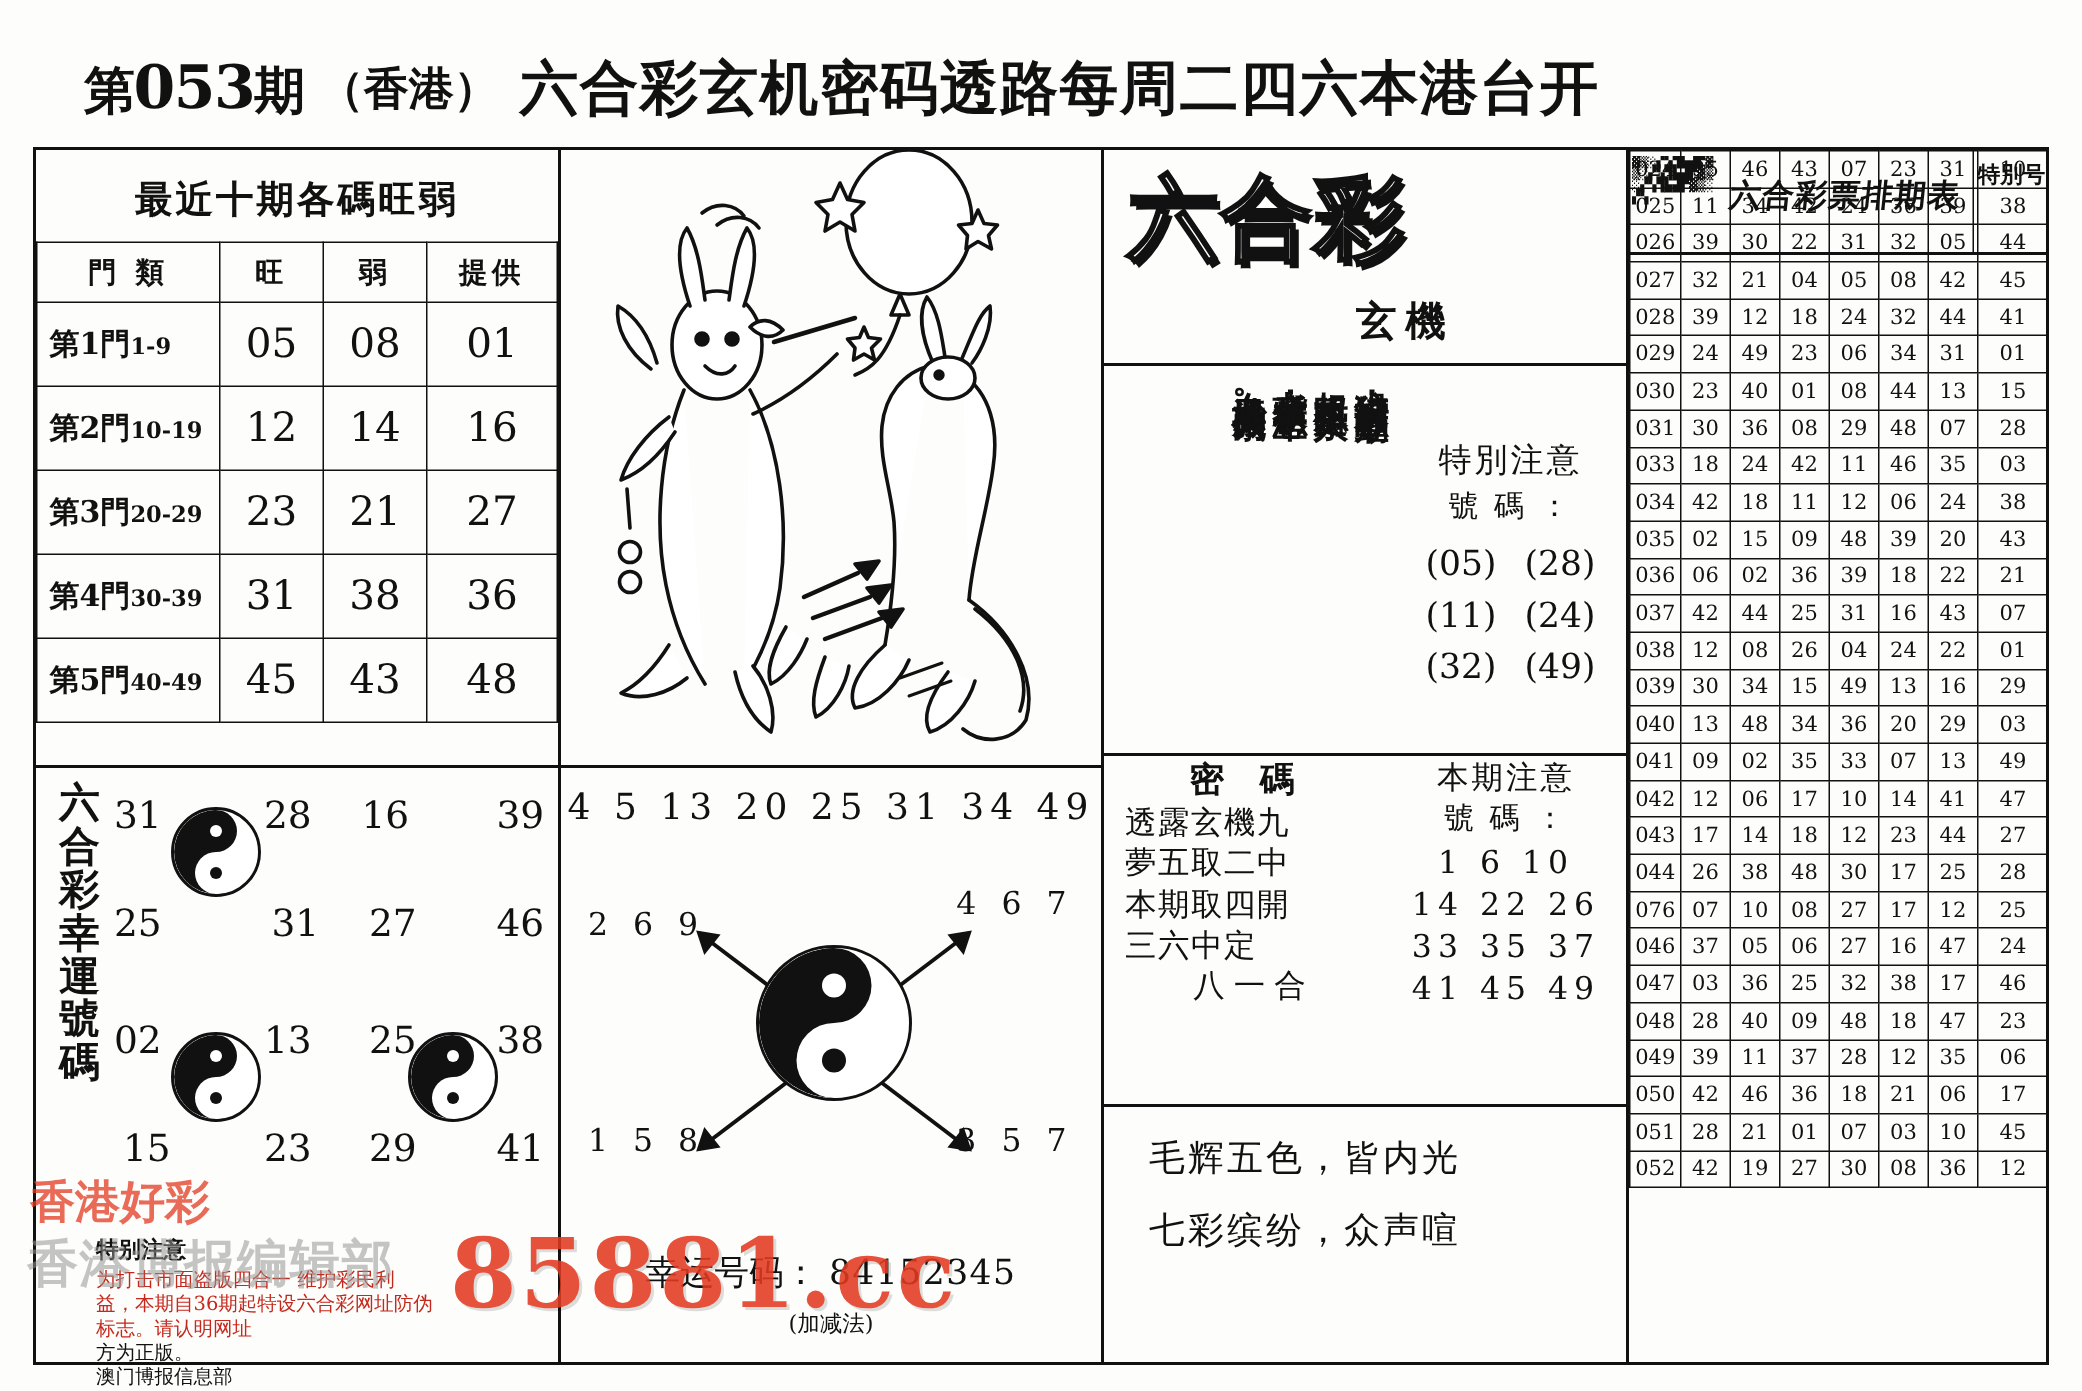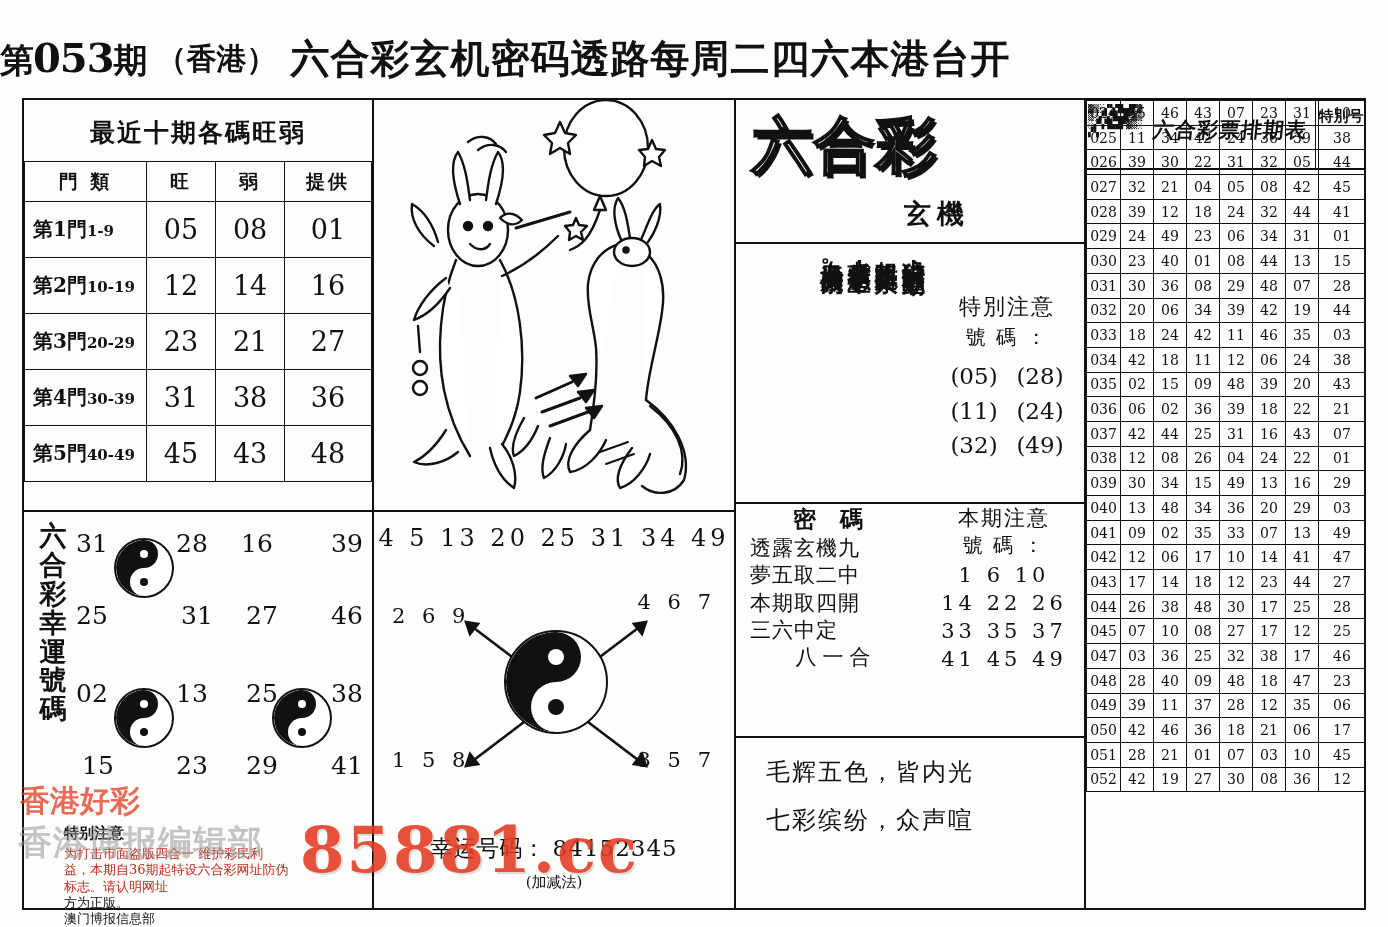--- a/index.html
+++ b/index.html
@@ -10,21 +10,21 @@
     font-family: "DejaVu Sans", "Liberation Sans", sans-serif;
     color: #111;
     position: relative;
     overflow: hidden;
   }
   .page { position: absolute; inset: 0; }
 
   
   .header {
     position: absolute; left: 0; top: 28px; width: 1128px; height: 62px;
-    display: flex; align-items: center; 
+    display: flex; align-items: center; padding-left: 56px;
     white-space: nowrap;
   }
   .hdr-issue {
     font-family: "DejaVu Serif", "Liberation Serif", serif;
     font-weight: bold; font-size: 34px; letter-spacing: -1px;
   }
   .hdr-issue .num { font-size: 40px; }
   .hdr-paren {
     font-family: "DejaVu Serif", serif; font-size: 30px; font-weight: bold;
     margin-left: 10px;
@@ -618,30 +618,20 @@
               <td class="idx">031</td>
               <td>30</td>
               <td>36</td>
               <td>08</td>
               <td>29</td>
               <td>48</td>
               <td>07</td>
               <td class="sp">28</td>
             </tr>
             <tr>
-              <td class="idx">032</td>
-              <td>20</td>
-              <td>06</td>
-              <td>34</td>
-              <td>39</td>
-              <td>42</td>
-              <td>19</td>
-              <td class="sp">44</td>
-            </tr>
-            <tr>
               <td class="idx">033</td>
               <td>18</td>
               <td>24</td>
               <td>42</td>
               <td>11</td>
               <td>46</td>
               <td>35</td>
               <td class="sp">03</td>
             </tr>
             <tr>
@@ -748,28 +738,38 @@
               <td class="idx">044</td>
               <td>26</td>
               <td>38</td>
               <td>48</td>
               <td>30</td>
               <td>17</td>
               <td>25</td>
               <td class="sp">28</td>
             </tr>
             <tr>
-              <td class="idx">045</td>
+              <td class="idx">076</td>
               <td>07</td>
               <td>10</td>
               <td>08</td>
               <td>27</td>
               <td>17</td>
               <td>12</td>
               <td class="sp">25</td>
+            </tr>
+            <tr>
+              <td class="idx">046</td>
+              <td>37</td>
+              <td>05</td>
+              <td>06</td>
+              <td>27</td>
+              <td>16</td>
+              <td>47</td>
+              <td class="sp">24</td>
             </tr>
             <tr>
               <td class="idx">047</td>
               <td>03</td>
               <td>36</td>
               <td>25</td>
               <td>32</td>
               <td>38</td>
               <td>17</td>
               <td class="sp">46</td>

